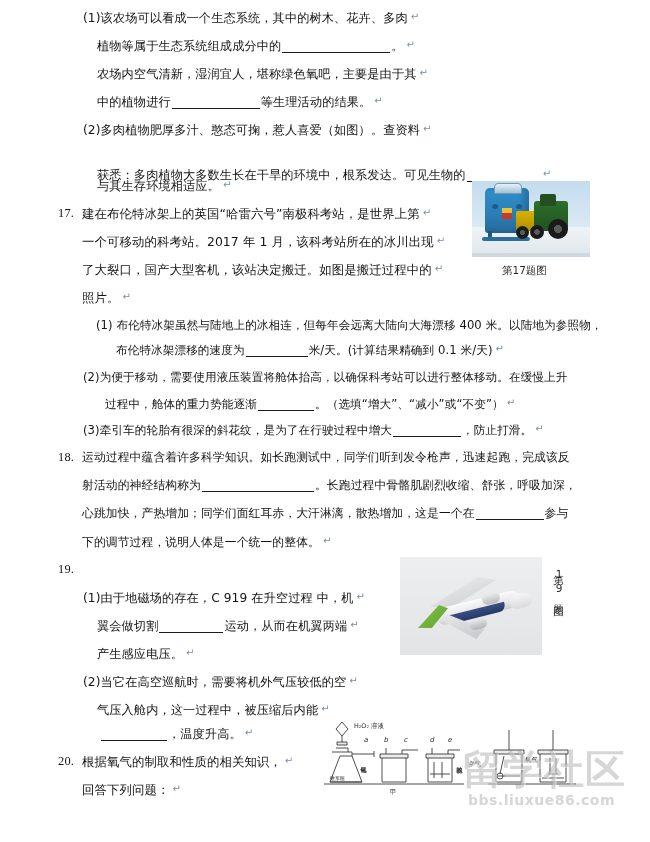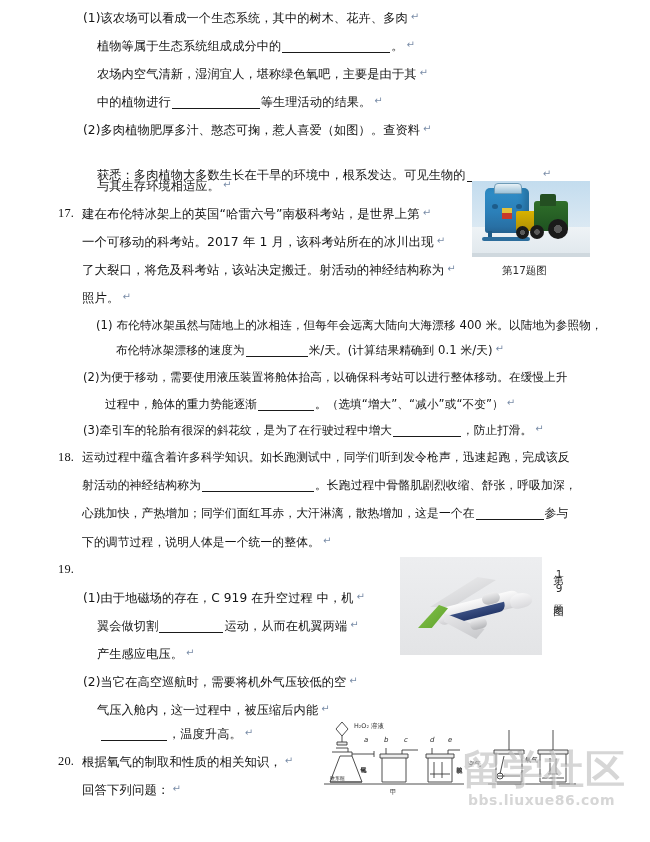--- a/index.html
+++ b/index.html
@@ -267,21 +267,21 @@
 
   <div class="line" style="left:82px; top:206px;">
     <span>建在布伦特冰架上的英国“哈雷六号”南极科考站，是世界上第</span><span class="pilcrow">↵</span>
   </div>
 
   <div class="line" style="left:82px; top:234px;">
     <span>一个可移动的科考站。2017 年 1 月，该科考站所在的冰川出现</span><span class="pilcrow">↵</span>
   </div>
 
   <div class="line" style="left:82px; top:262px;">
-    <span>了大裂口，将危及科考站，该站决定搬迁。射活动的神经结构称为</span><span class="pilcrow">↵</span>
+    <span>了大裂口，国产大型客机，该站决定搬迁。如图是搬迁过程中的</span><span class="pilcrow">↵</span>
   </div>
 
   <div class="line" style="left:82px; top:290px;">
     <span>照片。</span><span class="pilcrow">↵</span>
   </div>
 
   <div class="line sub" style="left:96px; top:318px; font-size:11.6px;">
     <span>(1) 布伦特冰架虽然与陆地上的冰相连，但每年会远离大陆向大海漂移 400 米。以陆地为参照物，</span>
   </div>
 

